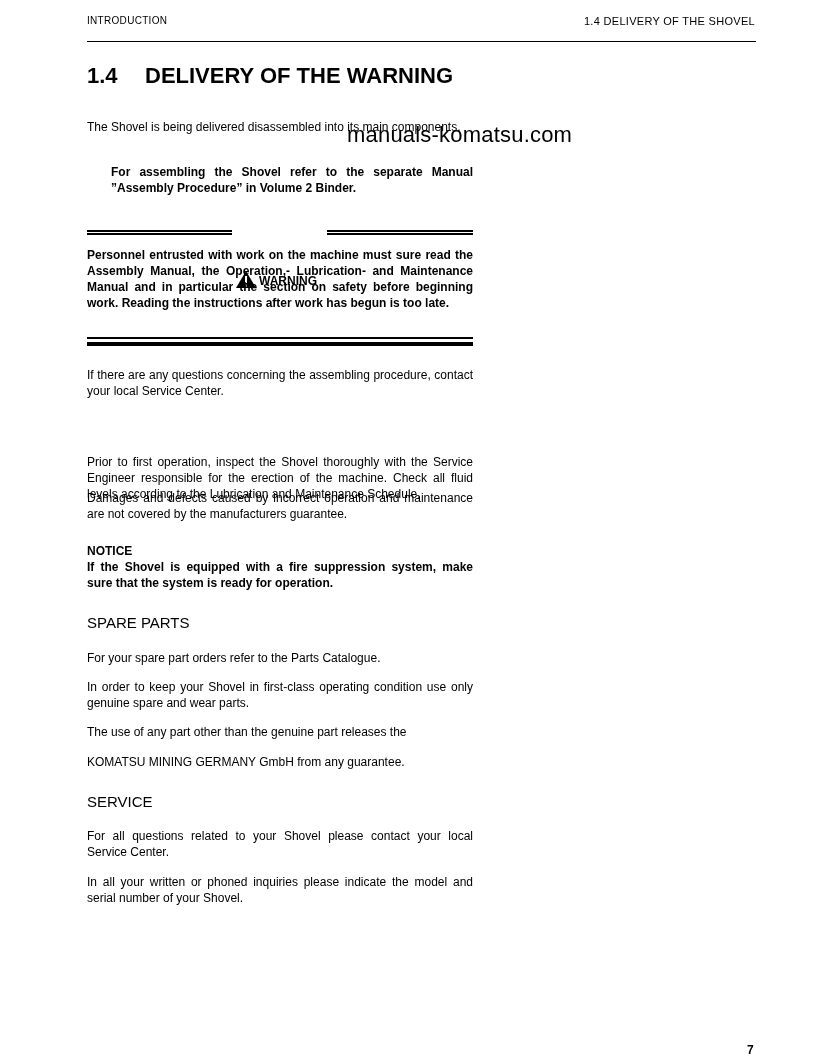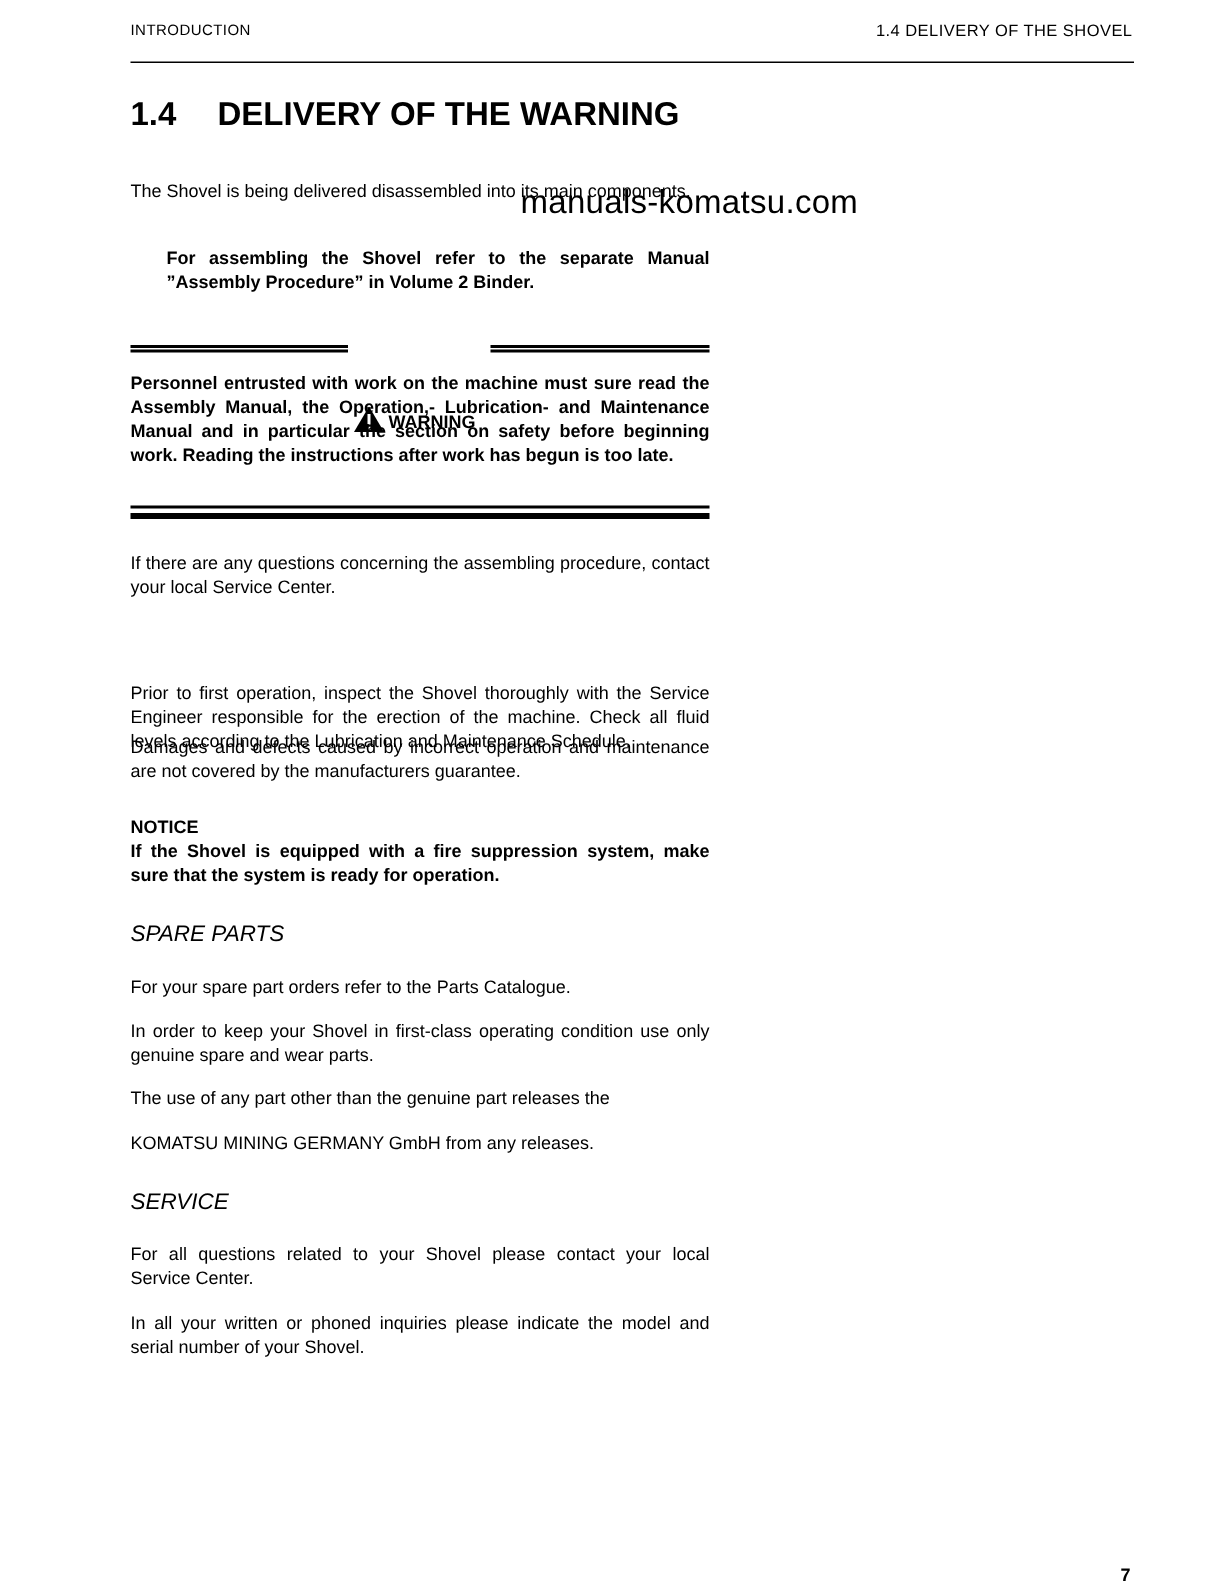--- a/index.html
+++ b/index.html
@@ -15,21 +15,21 @@
   .indent { padding-left:24px; }
   .watermark { position:absolute; left:347px; top:122px; font-size:22px; letter-spacing:0.2px; }
   .warn-head { position:absolute; left:87px; top:223px; width:386px; height:18px; }
   .warn-head .bar { position:absolute; top:7px; height:5px; border-top:2px solid #000; border-bottom:2px solid #000; box-sizing:border-box; }
   .warn-head .bar.l { left:0; width:145px; }
   .warn-head .bar.r { right:0; width:146px; }
   .warn-head .label { position:absolute; left:149px; top:0; font-size:12px; font-weight:bold; display:flex; align-items:center; gap:3px;margin-top:48px; }
   .warn-foot { position:absolute; left:87px; top:337px; width:386px; height:9px; }
   .warn-foot .thin { height:2px; background:#000; }
   .warn-foot .thick { height:4px; background:#000; margin-top:3px; }
-  .section-h { position:absolute; left:87px; font-size:15px; font-weight:normal; margin:0;font-style:italic; }
+  .section-h { position:absolute; left:87px; font-size:15px; font-weight:normal; margin:0; }
   .pagenum { position:absolute; left:747px; top:1043px; font-size:12px; font-weight:bold; }
 </style>
 </head>
 <body>
 
 <div class="hdr-left">INTRODUCTION</div>
 <div class="hdr-right">1.4 DELIVERY OF THE SHOVEL</div>
 <div class="hdr-rule"></div>
 
 <h1 class="title">
@@ -64,19 +64,19 @@
 <div class="col" style="top:413px;margin-top:41px;">Prior to first operation, inspect the Shovel thoroughly with the Ser­vice Engineer responsible for the erection of the machine. Check all fluid levels according to the Lubrication and Maintenance Schedule.</div>
 <div class="col" style="top:490px;">Damages and defects caused by incorrect operation and mainte­nance are not covered by the manufacturers guarantee.</div>
 
 <div class="col bold" style="top:543px;">NOTICE</div>
 <div class="col bold" style="top:559px;">If the Shovel is equipped with a fire suppression system, make sure that the system is ready for operation.</div>
 
 <h2 class="section-h" style="top:614px;">SPARE PARTS</h2>
 <div class="col" style="top:650px;">For your spare part orders refer to the Parts Catalogue.</div>
 <div class="col" style="top:679px;">In order to keep your Shovel in first-class operating condition use only genuine spare and wear parts.</div>
 <div class="col" style="top:724px;">The use of any part other than the genuine part releases the</div>
-<div class="col" style="top:754px;">KOMATSU MINING GERMANY GmbH from any releases.</div>
+<div class="col" style="top:754px;">KOMATSU MINING GERMANY GmbH from any guarantee.</div>
 
 <h2 class="section-h" style="top:793px;">SERVICE</h2>
 <div class="col" style="top:828px;">For all questions related to your Shovel please contact your local Service Center.</div>
 <div class="col" style="top:874px;">In all your written or phoned inquiries please indicate the model and serial number of your Shovel.</div>
 
 <div class="pagenum">7</div>
 
 </body></html>

